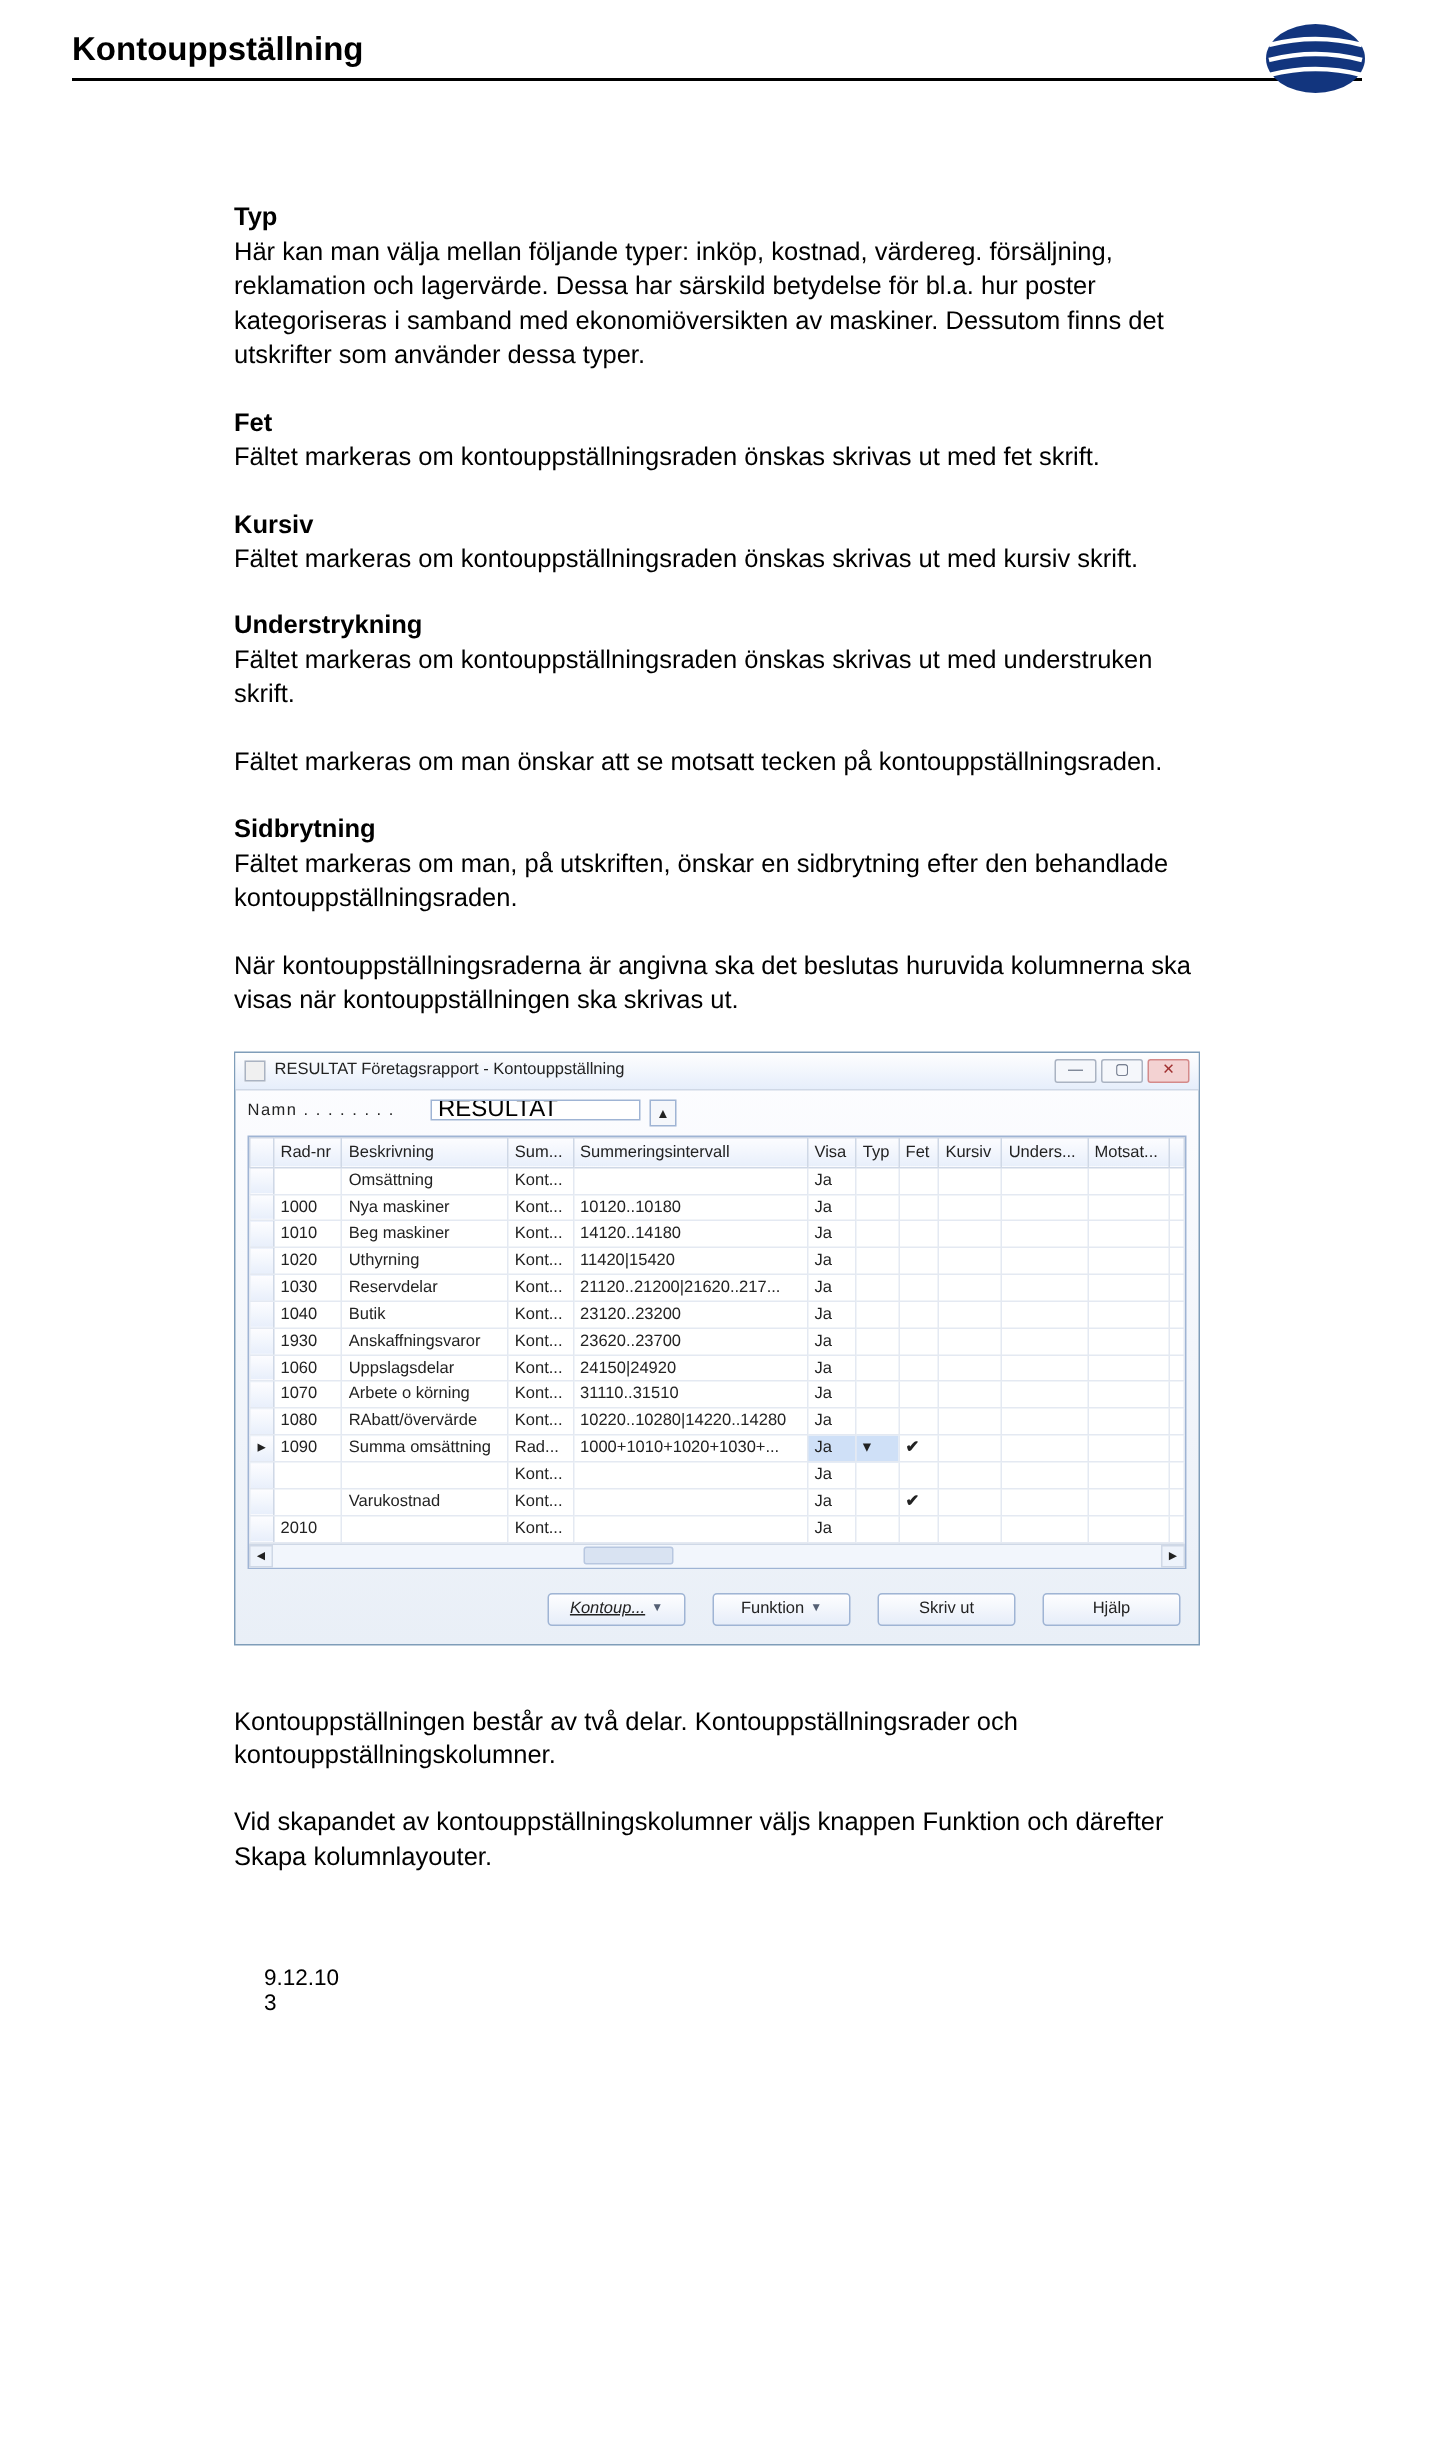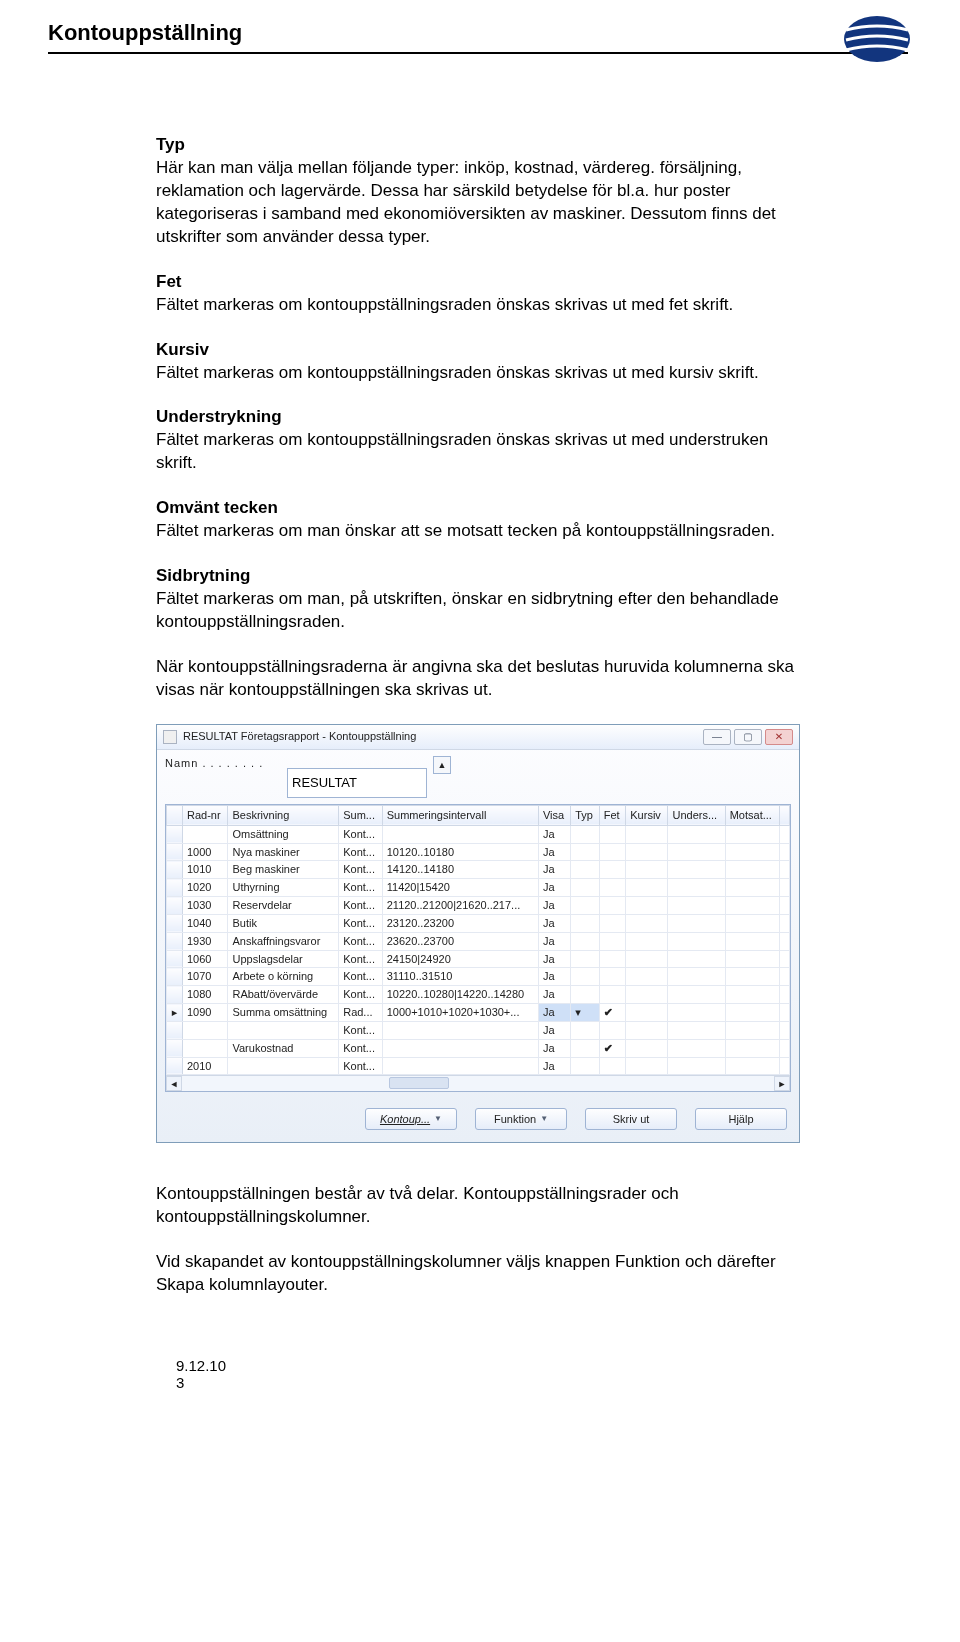--- a/index.html
+++ b/index.html
@@ -70,26 +70,25 @@
   }
   .winbtn.close { background: #f3d2d2; border-color: #d48a8a; color: #a03030; }
   .formrow {
     padding: 6px 8px;
     display: flex;
     align-items: flex-start;
     gap: 6px;
   }
   .formrow .lbl { min-width: 116px; letter-spacing: 1px; }
   .txtin {
-    height: 30px; width: 140px;
+    height: 14px; width: 140px;
     border: 1px solid #9fb4d4;
     background: #fff;
-    font-size: 13px;
+    font-size: 16px;
     padding: 0 4px;
-    margin-top: 12px;
   }
   .upbtn {
     width: 18px; height: 18px; border: 1px solid #9fb4d4;
     background: #f5f7fb; display:flex; align-items:center; justify-content:center;
     font-size: 9px;
   }
   .grid-wrap {
     margin: 0 8px 6px 8px;
     border: 1px solid #9fb4d4;
     background: #fff;
@@ -193,21 +192,20 @@
     </div>
     <div class="para">
       <div class="sec-title">Kursiv</div>
       <div>Fältet markeras om kontouppställningsraden önskas skrivas ut med kursiv skrift.</div>
     </div>
     <div class="para">
       <div class="sec-title">Understrykning</div>
       <div>Fältet markeras om kontouppställningsraden önskas skrivas ut med understruken skrift.</div>
     </div>
     <div class="para">
-      <div class="sec-title">Omvänt tecken</div>
       <div>Fältet markeras om man önskar att se motsatt tecken på kontouppställningsraden.</div>
     </div>
     <div class="para">
       <div class="sec-title">Sidbrytning</div>
       <div>Fältet markeras om man, på utskriften, önskar en sidbrytning efter den behandlade kontouppställningsraden.</div>
     </div>
     <div class="para">När kontouppställningsraderna är angivna ska det beslutas huruvida kolumnerna ska visas när kontouppställningen ska skrivas ut.</div>
 
     <div class="app-window">
       <div class="titlebar">

